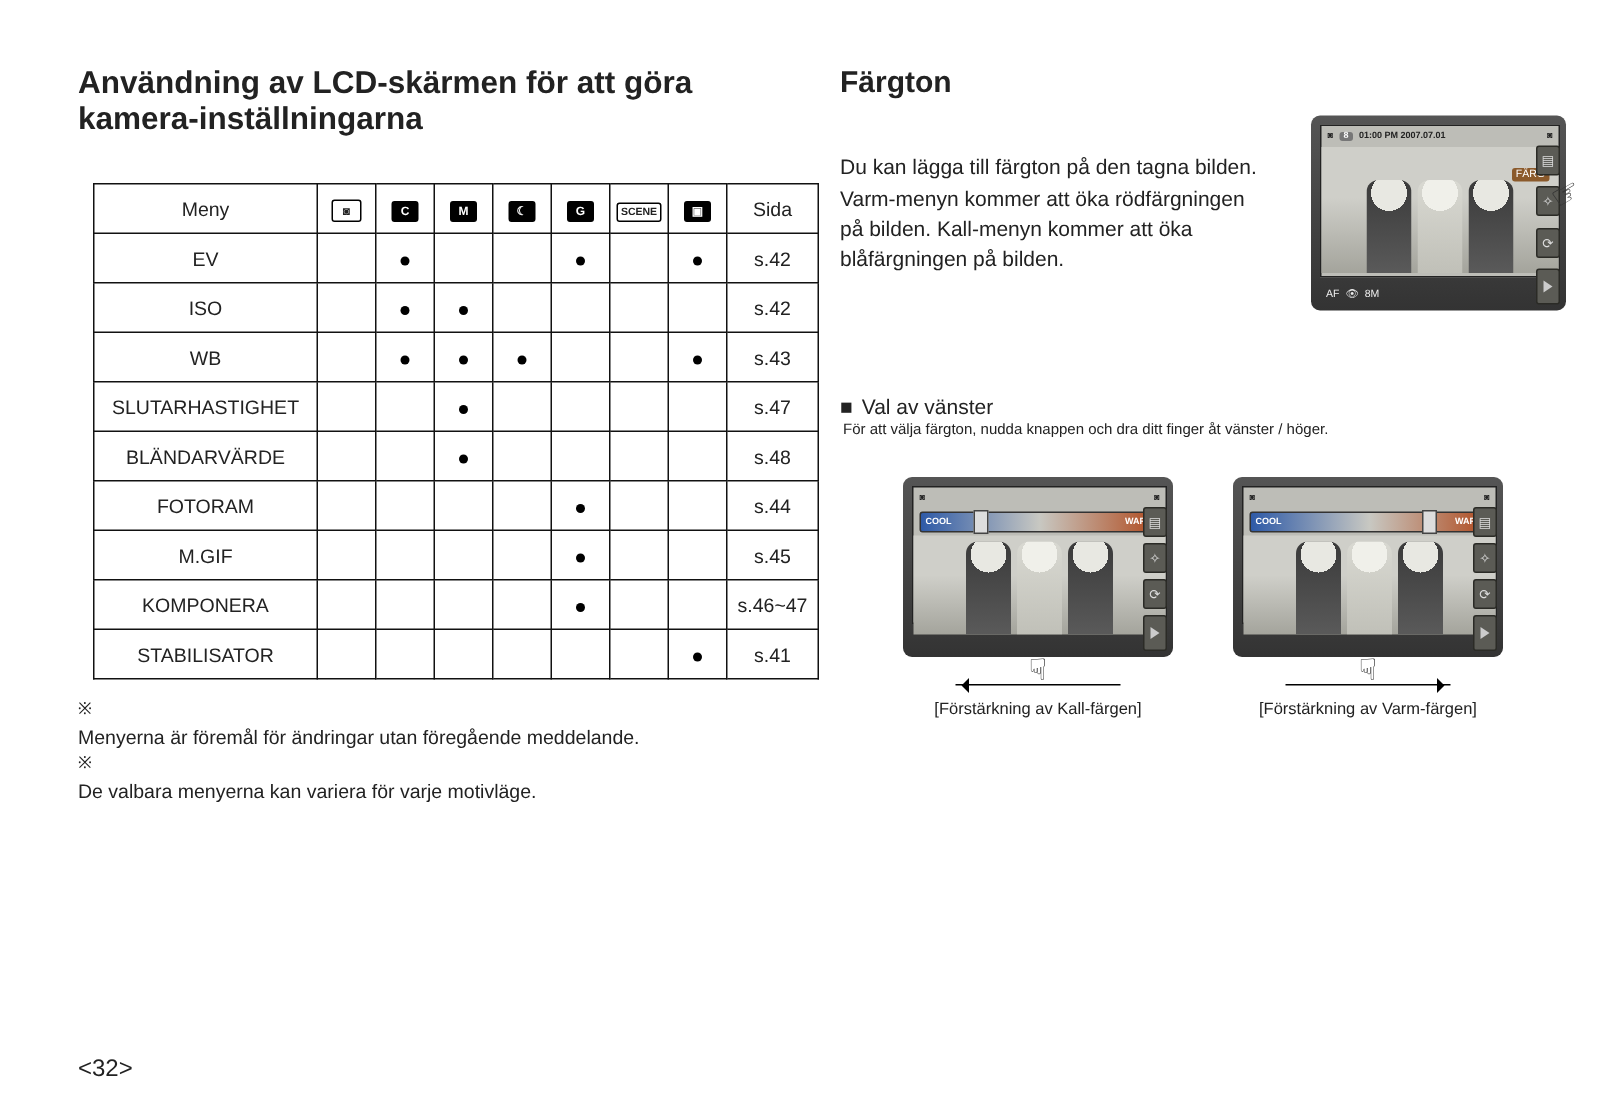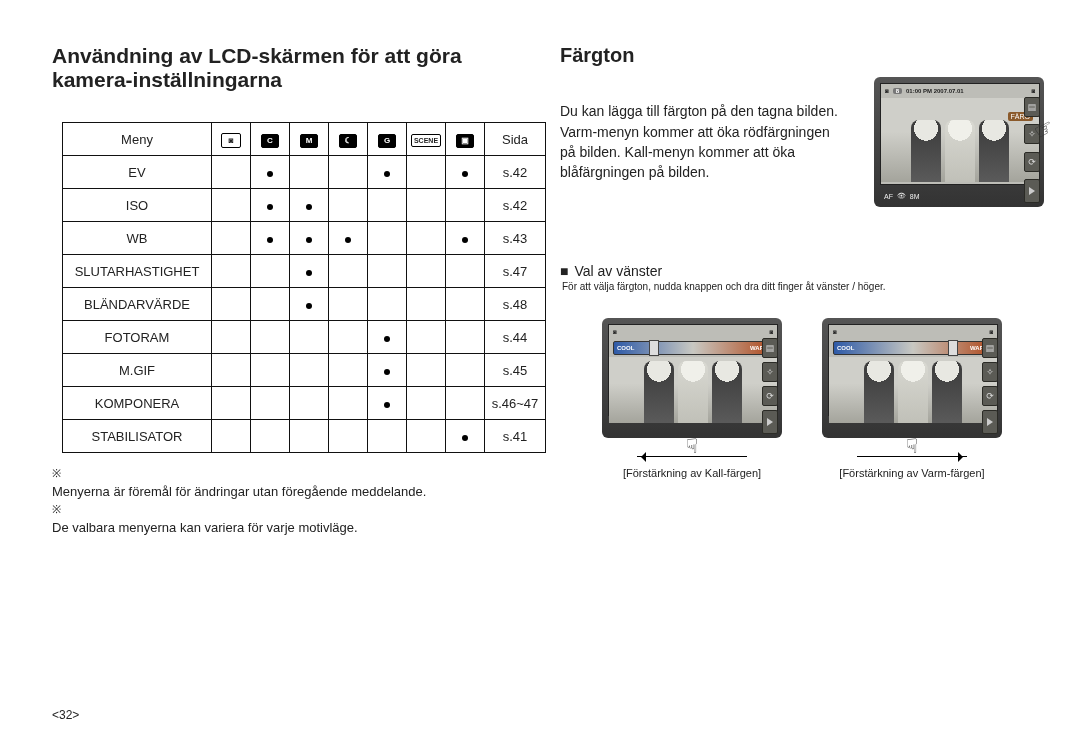--- a/index.html
+++ b/index.html
@@ -59,21 +59,21 @@
   .icon-box.fill { background:#000; color:#fff; }
   .icon-box.scene { width:28px; height:11px; font-size:7px; line-height:11px; border-width:1px; }
   .dot { display:inline-block; width:6px; height:6px; background:#000; border-radius:50%; }
   .notes { font-size: 13px; margin-top: 12px; line-height: 1.5; }
   .notes span { display:block; }
   .star { font-size: 11px; margin-right:4px;}
   .page-num {
     position: absolute;
     bottom: 24px;
     left: 52px;
-    font-size: 12px;
+    font-size: 16px;
   }
 
   
   .right-flex { display:flex; align-items:center;gap:20px; }
   .desc { font-size: 14px; line-height: 1.45; flex:1; padding-right:8px;}
   .lcd-main { width:170px; flex:none; }
   .lcd {
     background: linear-gradient(#555,#333);
     border-radius: 6px;
     padding: 6px;

